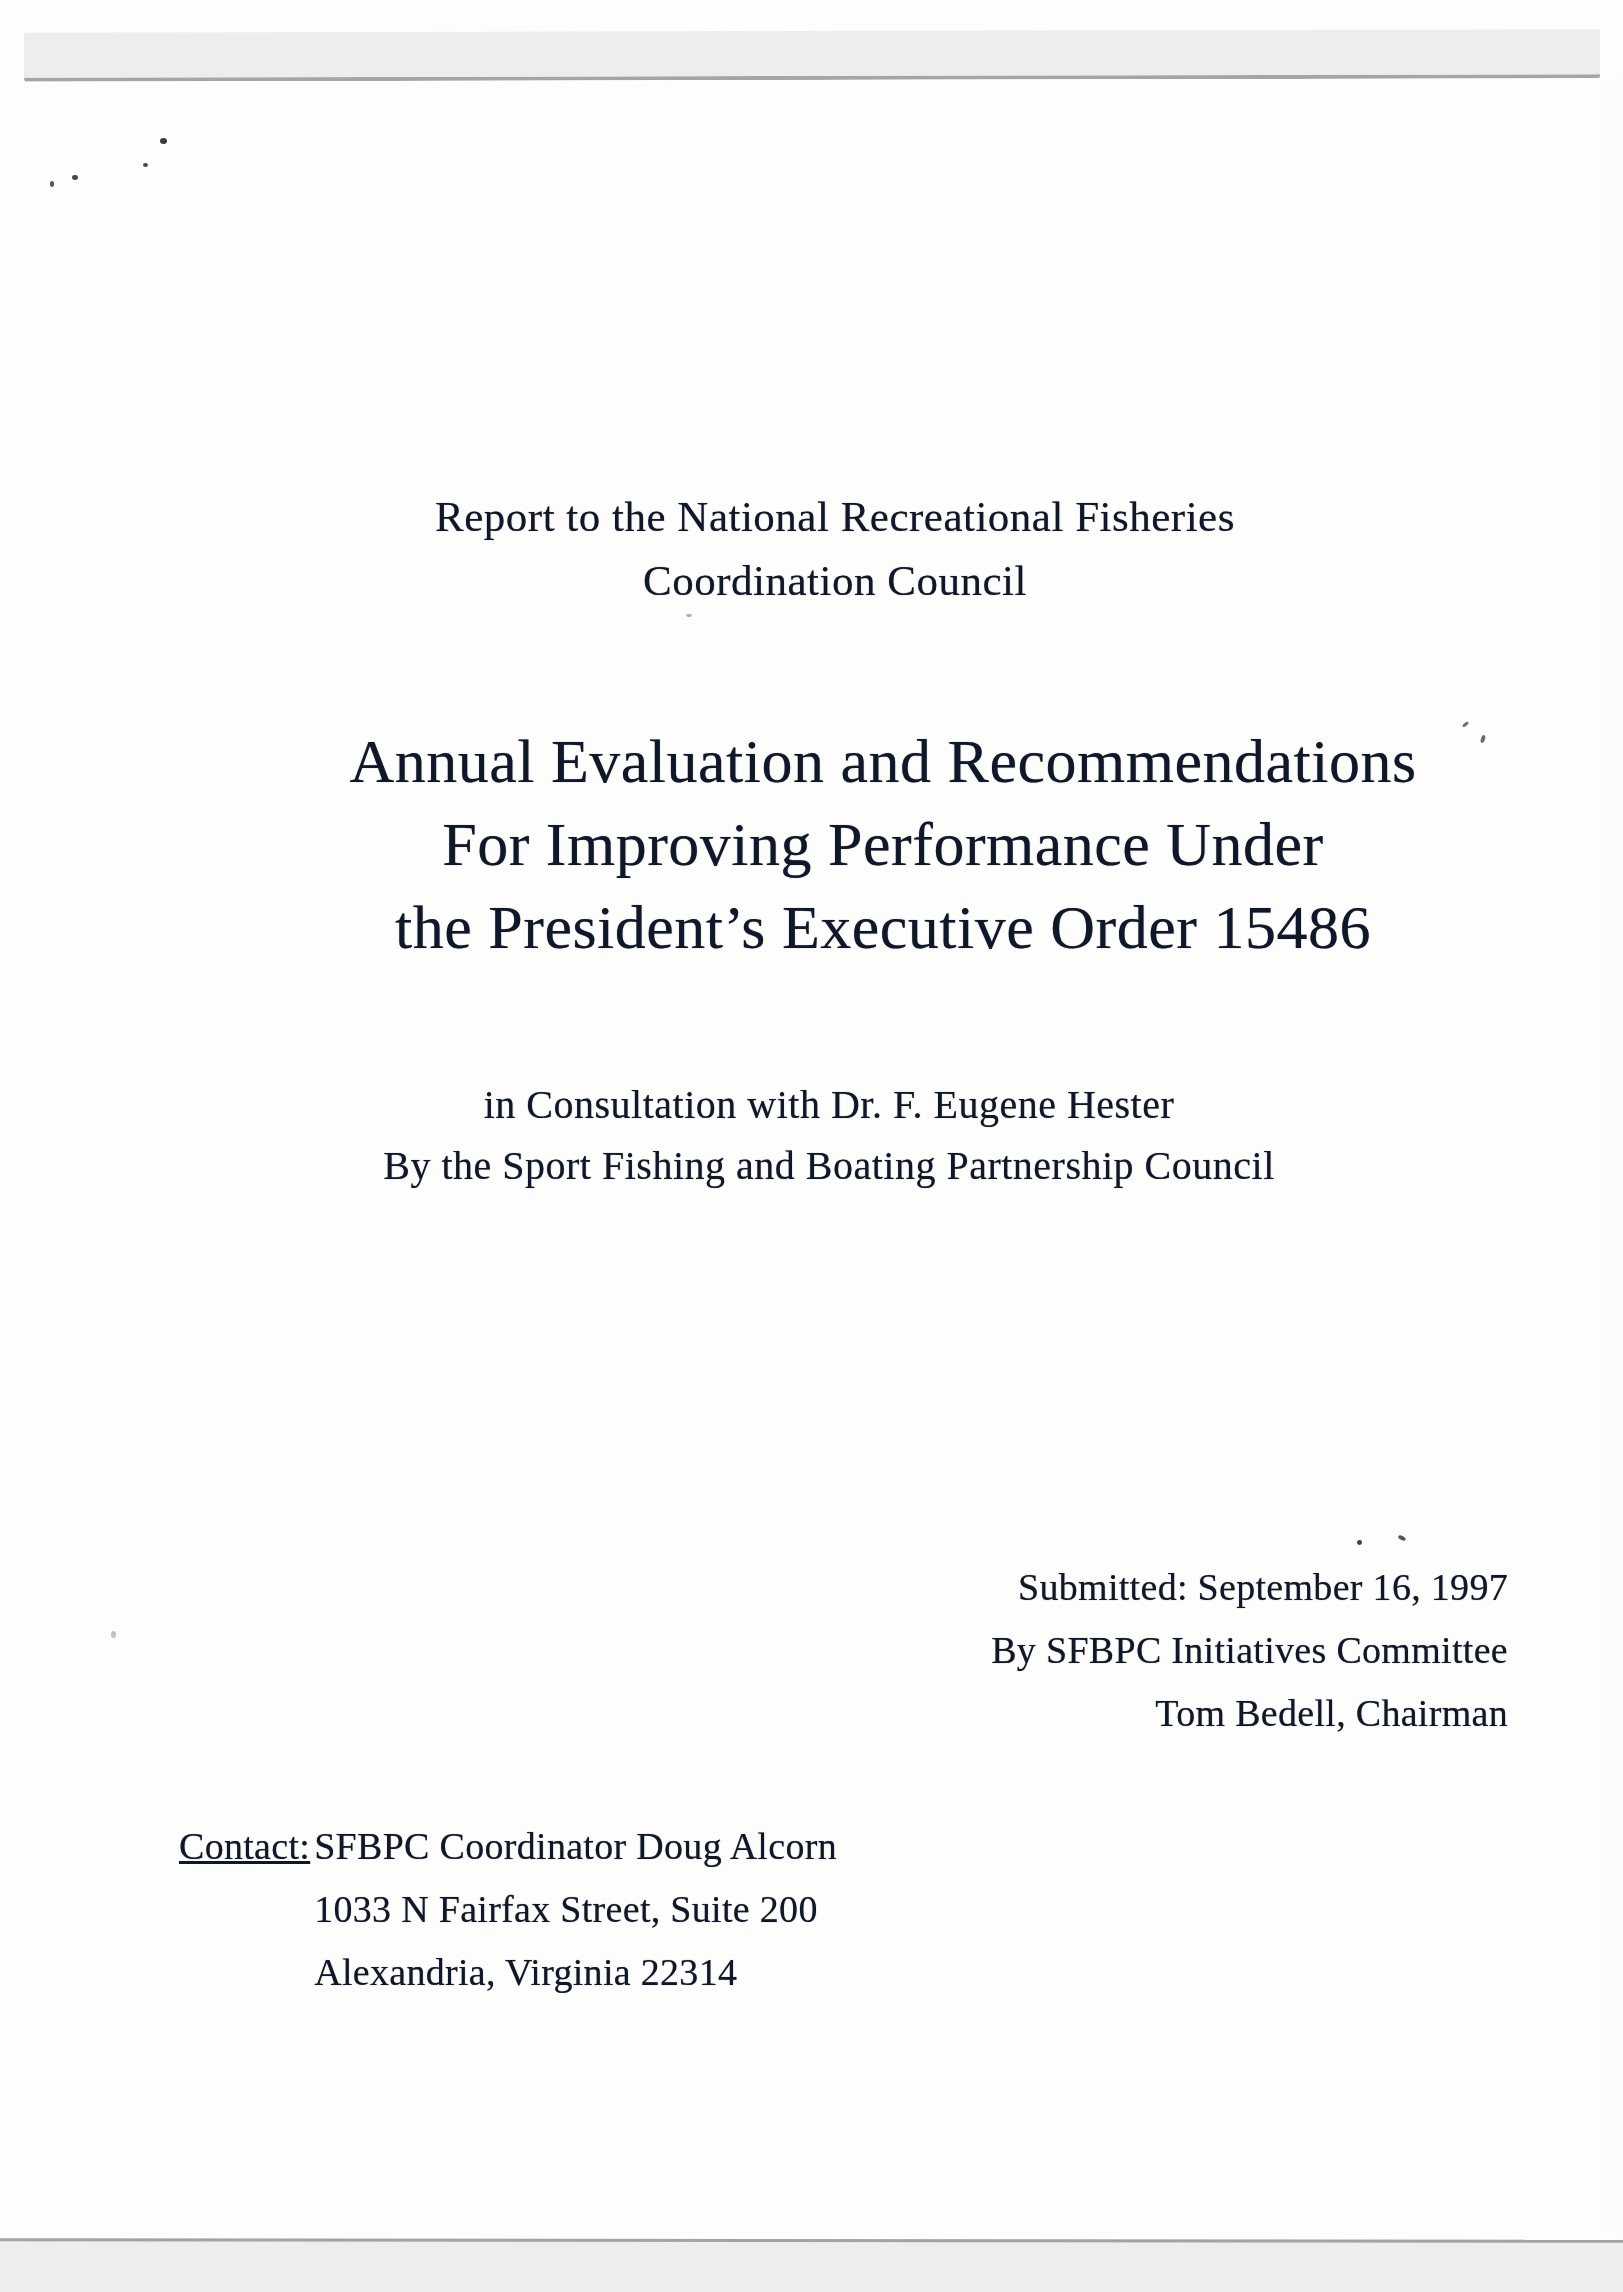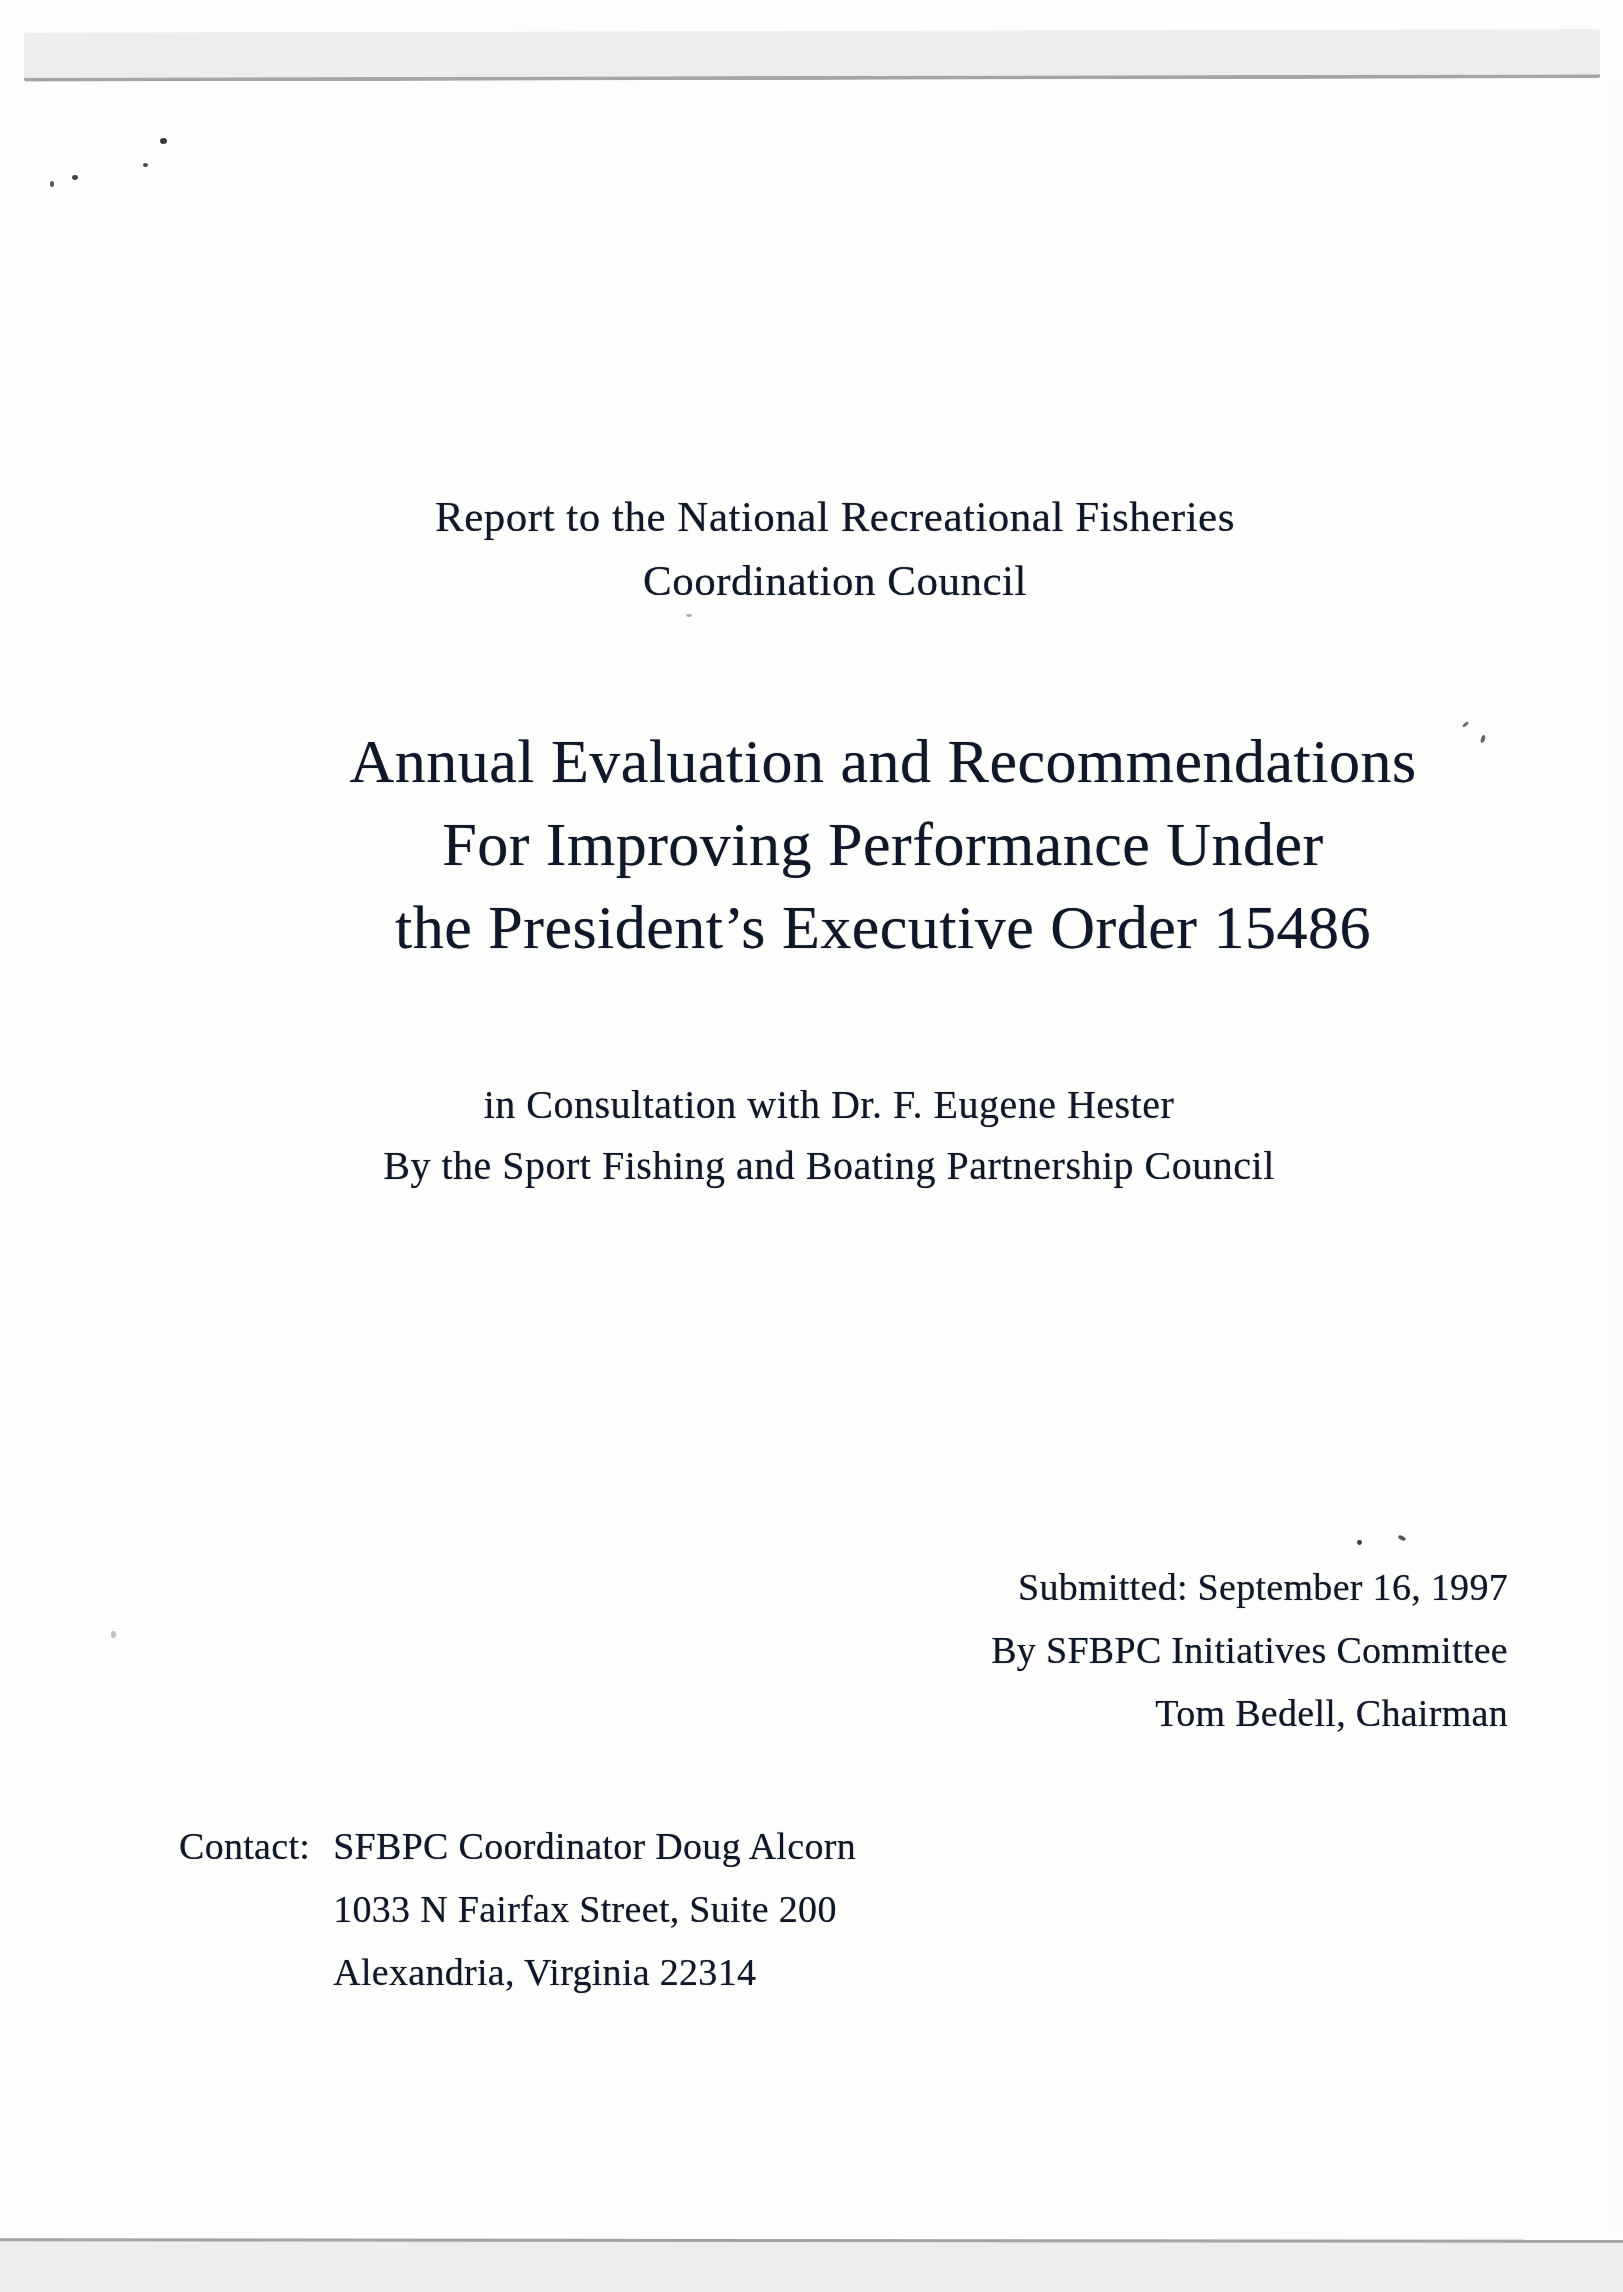--- a/index.html
+++ b/index.html
@@ -96,21 +96,22 @@
     position: absolute;
     left: 179px;
     top: 1815px;
     display: flex;
     align-items: flex-start;
     font-size: 38px;
     line-height: 63px;
     letter-spacing: 0.3px;
   }
   .contact-label {
-    margin-right: 23px;
+    margin-right: 4px;
+    text-decoration: underline;
   }
 
   
   .speck {
     position: absolute;
     border-radius: 50%;
   }
   .sp1  { left: 160px;  top: 138px;  width: 6.9px; height: 5.9px; background: #3a3a3a; }
   .sp2  { left: 143px;  top: 163px;  width: 4.9px; height: 3.9px; background: #4a4a4a; }
   .sp3  { left: 72px;   top: 175px;  width: 5.9px; height: 4.9px; background: #474747; }

